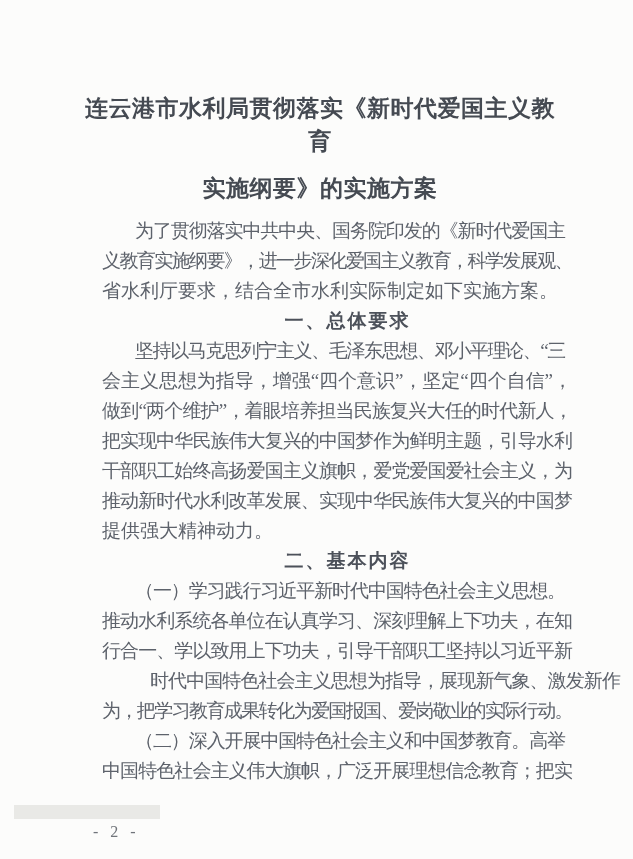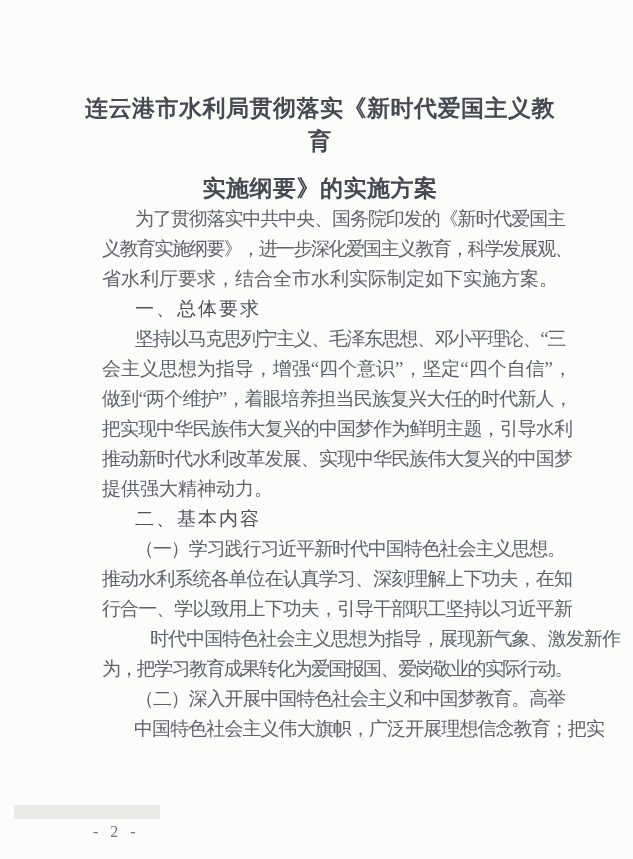--- a/index.html
+++ b/index.html
@@ -28,33 +28,34 @@
     top: 64px; left: 50px; width: 512px;
     text-align: center;
     font-weight: bold;
     font-size: 23px;
     line-height: 33px;
     color: var(--title);
     letter-spacing: 0.5px;
   }
   .content {
     position: absolute;
-    top: 176px; left: 67px; width: 500px;
+    top: 188px; left: 67px; width: 500px;
   }
   .line {
     height: 30px;
     line-height: 30px;
     font-size: 19px;
     color: var(--body);
     white-space: nowrap;
   }
   .line.indent { padding-left: 40px; }
   .line.heading {
-    font-weight: normal;
+    font-weight: bold;
     color: var(--heading);
+    text-align: center;
   }
   .line.heading span { letter-spacing: 2px; }
   .scan-line {
     position: absolute;
     top: 791px; left: 0; width: 146px; height: 2px;
     background: var(--artifact);
   }
   .page-number {
     position: absolute;
     top: 802px; left: 72px;
@@ -76,29 +77,30 @@
 
   <div class="content" id="content">
       <div class="line indent"><span style="letter-spacing: -1.08333px;">为了贯彻落实中共中央、国务院印发的《新时代爱国主</span></div>
       <div class="line"><span style="letter-spacing: -1.59259px;">义教育实施纲要》，进一步深化爱国主义教育，科学发展观、</span></div>
       <div class="line"><span>省水利厅要求，结合全市水利实际制定如下实施方案。</span></div>
       <div class="line heading indent"><span>一、总体要求</span></div>
       <div class="line indent"><span style="letter-spacing: -1.3775px;">坚持以马克思列宁主义、毛泽东思想、邓小平理论、“三</span></div>
       <div class="line"><span style="letter-spacing: -0.0271991px;">会主义思想为指导，增强“四个意识”，坚定“四个自信”，</span></div>
       <div class="line"><span style="letter-spacing: -0.810185px;">做到“两个维护”，着眼培养担当民族复兴大任的时代新人，</span></div>
       <div class="line"><span style="letter-spacing: -0.923077px;">把实现中华民族伟大复兴的中国梦作为鲜明主题，引导水利</span></div>
+      <div class="line"><span style="letter-spacing: -0.923077px;">干部职工始终高扬爱国主义旗帜，爱党爱国爱社会主义，为</span></div>
       <div class="line"><span style="letter-spacing: -0.923077px;">推动新时代水利改革发展、实现中华民族伟大复兴的中国梦</span></div>
       <div class="line"><span>提供强大精神动力。</span></div>
       <div class="line heading indent"><span>二、基本内容</span></div>
       <div class="line indent"><span style="letter-spacing: -1.08333px;">（一）学习践行习近平新时代中国特色社会主义思想。</span></div>
       <div class="line"><span style="letter-spacing: -0.923077px;">推动水利系统各单位在认真学习、深刻理解上下功夫，在知</span></div>
       <div class="line"><span style="letter-spacing: -0.923077px;">行合一、学以致用上下功夫，引导干部职工坚持以习近平新</span></div>
       <div class="line"><span style="letter-spacing: -0.923077px; margin-left: 48px;">时代中国特色社会主义思想为指导，展现新气象、激发新作</span></div>
       <div class="line"><span style="letter-spacing: -1.59259px;">为，把学习教育成果转化为爱国报国、爱岗敬业的实际行动。</span></div>
       <div class="line indent"><span style="letter-spacing: -1.08333px;">（二）深入开展中国特色社会主义和中国梦教育。高举</span></div>
-      <div class="line"><span style="letter-spacing: -0.923077px; margin-left: 32px;">中国特色社会主义伟大旗帜，广泛开展理想信念教育；把实</span></div>
+      <div class="line"><span style="letter-spacing: -0.923077px;">中国特色社会主义伟大旗帜，广泛开展理想信念教育；把实</span></div>
     </div>
 
   <div class="scan-line"></div>
 
   <div class="page-number">- 2 -</div>
 
 </div>
 
 </body></html>

